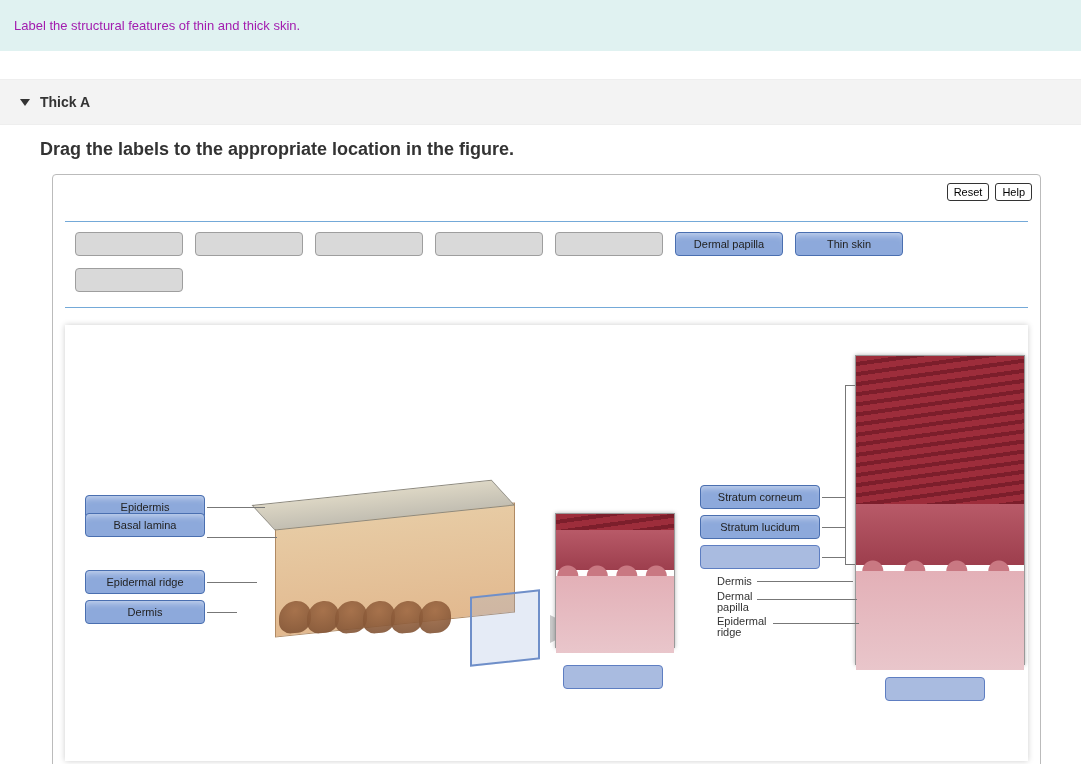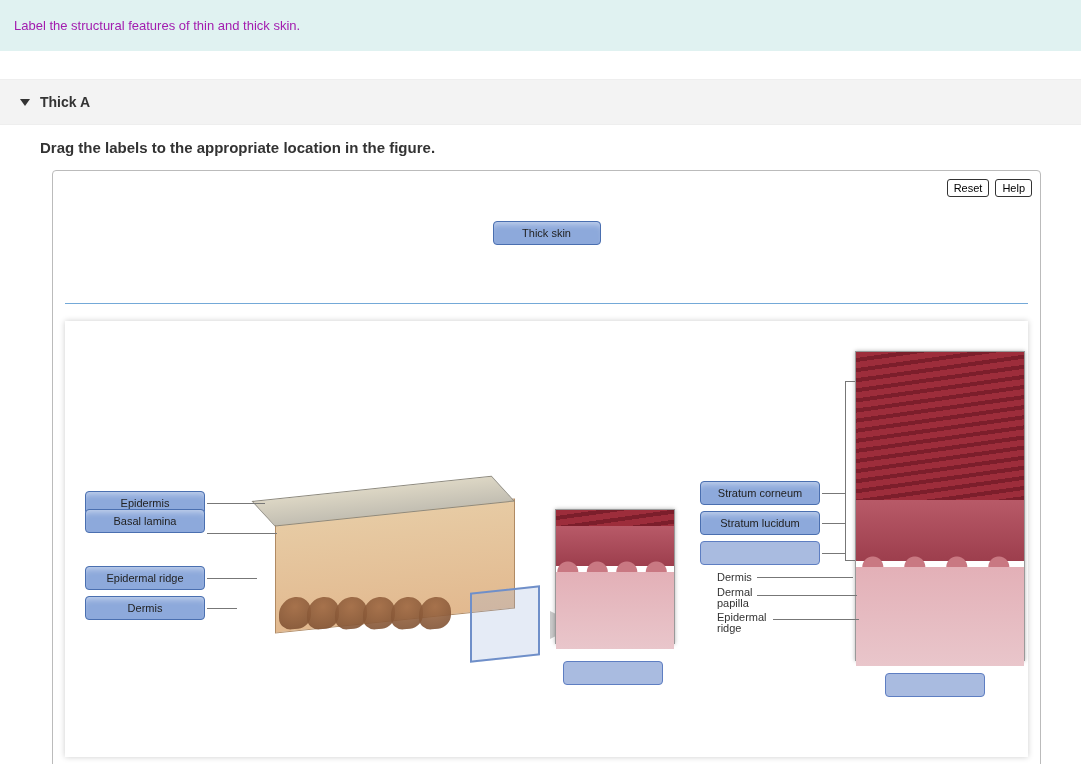--- a/index.html
+++ b/index.html
@@ -1,21 +1,21 @@
 <!DOCTYPE html>
 <html><head>
 <meta charset="utf-8">
 <style>
   * { box-sizing: border-box; }
   body { margin:0; font-family: Arial, Helvetica, sans-serif; background:#fff; color:#333; }
   .banner { background:#e0f2f1; padding:18px 14px; font-size:13px; color:#a21caf; }
   .part-header { background:#f3f3f3; padding:14px 20px; margin-top:28px; display:flex; align-items:center; gap:10px; border-top:1px solid #eee; border-bottom:1px solid #eee; }
   .part-header .tri { width:0; height:0; border-left:5px solid transparent; border-right:5px solid transparent; border-top:7px solid #333; }
   .part-header .title { font-weight:bold; font-size:14px; }
-  .instr { padding:14px 40px; font-weight:bold; font-size:15px; }
+  .instr { padding:14px 40px; font-weight:bold; font-size:18px; }
   .canvas-wrap { margin:0 40px 20px 52px; border:1px solid #bbb; border-radius:4px; position:relative; height:600px; background:#fff; overflow:hidden; }
   .toolbar { position:absolute; top:8px; right:8px; display:flex; gap:6px; }
   .btn-sm { font-size:11px; padding:2px 6px; border:1px solid #333; border-radius:3px; background:#fff; cursor:pointer; }
   .label-pool-outer { position:absolute; top:46px; left:12px; right:12px; }
   .pool-row { display:flex; gap:12px; padding:10px 10px 6px 10px; flex-wrap:wrap; border-top:1px solid #74a9d8; }
   .pool-row.second { justify-content:center; padding:4px 10px 10px; border-top:none; }
   .slot, .tag {
     height:24px; border-radius:4px; display:inline-flex; align-items:center; justify-content:center;
     font-size:11px; padding:0 8px; white-space:nowrap;
   }
@@ -86,22 +86,29 @@
 <div class="instr">Drag the labels to the appropriate location in the figure.</div>
 
 <div class="canvas-wrap">
 
   <div class="toolbar">
     <button class="btn-sm">Reset</button>
     <button class="btn-sm">Help</button>
   </div>
 
   <div class="label-pool-outer">
-    <div class="pool-row second">
-      <span class="tag">Thick skin</span>
+    <div class="pool-row">
+      <span class="slot"></span>
+      <span class="slot"></span>
+      <span class="slot"></span>
+      <span class="slot"></span>
+      <span class="slot"></span>
+      <span class="tag">Dermal papilla</span>
+      <span class="tag">Thin skin</span>
+      <span class="slot"></span>
     </div>
   </div>
 
   <div class="divider"></div>
 
   <div class="stage">
 
     <div class="fig-left">
       <div class="block3d"></div>
       <div class="ridge"><span></span><span></span><span></span><span></span><span></span><span></span></div>

